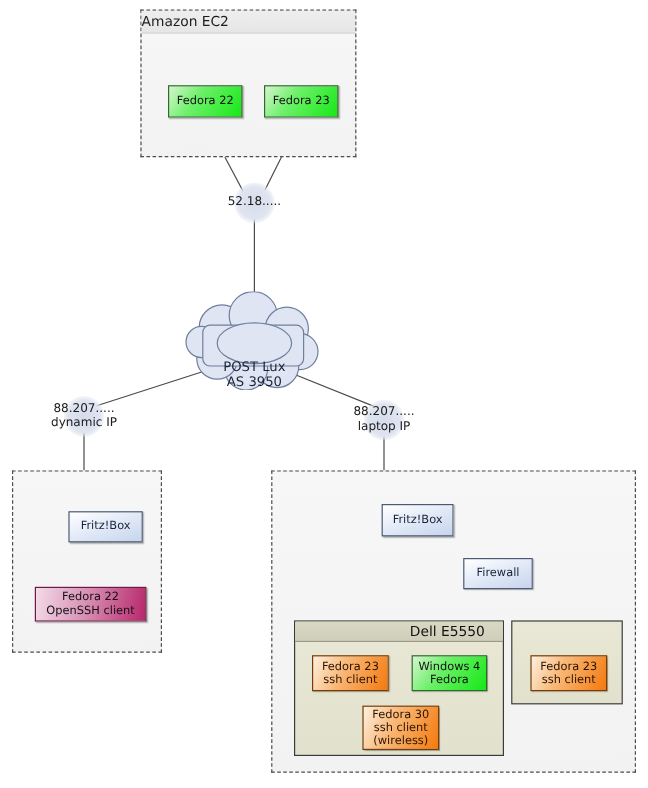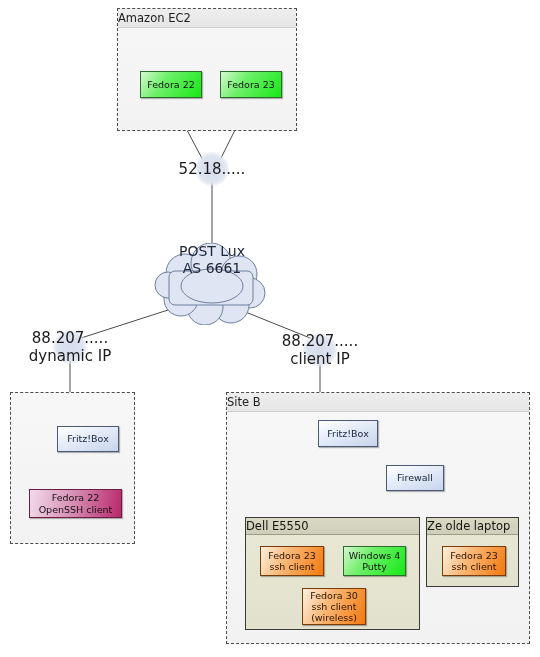--- a/index.html
+++ b/index.html
@@ -36,24 +36,24 @@
   .device{
     position:absolute;
     border:1px solid #3a3a36;
     background:linear-gradient(180deg,#e9e8d6 0%,#e2e1cd 100%);
     box-sizing:border-box;
   }
   .device > .d-title{
     position:absolute;left:0;top:0;right:0;height:17px;
     background:linear-gradient(180deg,#d9d8c2 0%,#cfcebb 100%);
     border-bottom:1px solid #9c9b88;
-    text-align:left;
+    text-align:right;
     font-size:11.5px;color:#14140f;
     line-height:17px;
-    padding-right:4px;
+    padding-right:15px;
     box-sizing:border-box;
     white-space:nowrap;
   }
 
   
   .node{
     position:absolute;
     border:1px solid #4a4a4a;
     box-sizing:border-box;
     display:flex;align-items:center;justify-content:center;
@@ -86,32 +86,32 @@
     background:linear-gradient(115deg,#fdf0e0 0%,#f9b877 40%,#f4790d 100%);
     border-color:#7a3c06;
     color:#2a1401;
   }
 
   
   .cloud{position:absolute;}
   .cloud .cloud-label{
     position:absolute;
     left:0;right:0;top:0;bottom:0;
-    display:flex;align-items:flex-start;justify-content:center;
-    font-size:14px;color:#1b2438;line-height:1.2;text-align:center;
+    display:flex;align-items:flex-end;justify-content:center;
+    font-size:11px;color:#1b2438;line-height:1.2;text-align:center;
     pointer-events:none;
   }
   .cloud .cloud-label span{display:block;}
 
   
   .junction{
     position:absolute;
     display:flex;flex-direction:column;align-items:center;justify-content:center;
     text-align:center;
-    font-size:15px;color:#1a1a1a;line-height:1.2;
+    font-size:10px;color:#1a1a1a;line-height:1.2;
     white-space:nowrap;
   }
   .junction .jdot{
     position:absolute;
     left:50%;top:50%;
     transform:translate(-50%,-50%);
     width:34px;height:34px;border-radius:50%;
     background:radial-gradient(circle at 50% 50%,#d6dced 0%,#dfe4f0 55%,rgba(223,228,240,0) 78%);
     z-index:0;
   }
@@ -181,55 +181,54 @@
         <circle cx="52" cy="64" r="18"></circle>
         <circle cx="28" cy="56" r="17"></circle>
         <circle cx="15" cy="42" r="13"></circle>
         <rect x="16" y="28" width="84" height="34" rx="6"></rect>
       </g>
       <ellipse cx="59" cy="43" rx="31" ry="17" fill="#dfe5f2" stroke="#6f7f9e" stroke-width="1"></ellipse>
     </svg>
     <div class="cloud-label">
       <div>
         <span>POST Lux</span>
-        <span>AS 6661</span>
+        <span>AS 3950</span>
       </div>
     </div>
   </div>
 
   <div class="junction" style="left:28px;top:333px;width:84px;height:28px;">
     <div class="jdot"></div>
     <div class="jtxt">88.207.....</div>
     <div class="jtxt">dynamic IP</div>
   </div>
 
   <div class="junction" style="left:278px;top:336px;width:84px;height:28px;">
     <div class="jdot"></div>
     <div class="jtxt">88.207.....</div>
-    <div class="jtxt">client IP</div>
+    <div class="jtxt">laptop IP</div>
   </div>
 
   <div class="group" style="left:10px;top:392px;width:125px;height:152px;">
 
     <div class="node n-blue" style="left:18px;top:33px;width:62px;height:26px;">
       <span class="lines">
         <span>Fritz!Box</span>
       </span>
     </div>
 
     <div class="node n-pink" style="left:18px;top:96px;width:93px;height:29px;">
       <span class="lines">
         <span>Fedora 22</span>
         <span>OpenSSH client</span>
       </span>
     </div>
   </div>
 
   <div class="group" style="left:226px;top:392px;width:304px;height:252px;">
-    <div class="g-title">Site B</div>
 
     <div class="node n-blue" style="left:63px;top:27px;width:60px;height:27px;">
       <span class="lines">
         <span>Fritz!Box</span>
       </span>
     </div>
 
     <div class="node n-blue" style="left:131px;top:72px;width:58px;height:26px;text-align:center;">
       <span class="lines">
         <span>Firewall</span>
@@ -242,35 +241,34 @@
       <div class="node n-orange" style="left:14px;top:28px;width:64px;height:30px;">
         <span class="lines">
           <span>Fedora 23</span>
           <span>ssh client</span>
         </span>
       </div>
 
       <div class="node n-green" style="left:97px;top:28px;width:63px;height:30px;">
         <span class="lines">
           <span>Windows 4</span>
-          <span>Putty</span>
+          <span>Fedora</span>
         </span>
       </div>
 
       <div class="node n-orange" style="left:56px;top:70px;width:64px;height:37px;">
         <span class="lines">
           <span>Fedora 30</span>
           <span>ssh client</span>
           <span>(wireless)</span>
         </span>
       </div>
     </div>
 
     <div class="device" style="left:199px;top:124px;width:93px;height:70px;">
-      <div class="d-title">Ze olde laptop</div>
 
       <div class="node n-orange" style="left:15px;top:28px;width:64px;height:30px;">
         <span class="lines">
           <span>Fedora 23</span>
           <span>ssh client</span>
         </span>
       </div>
     </div>
   </div>
 

